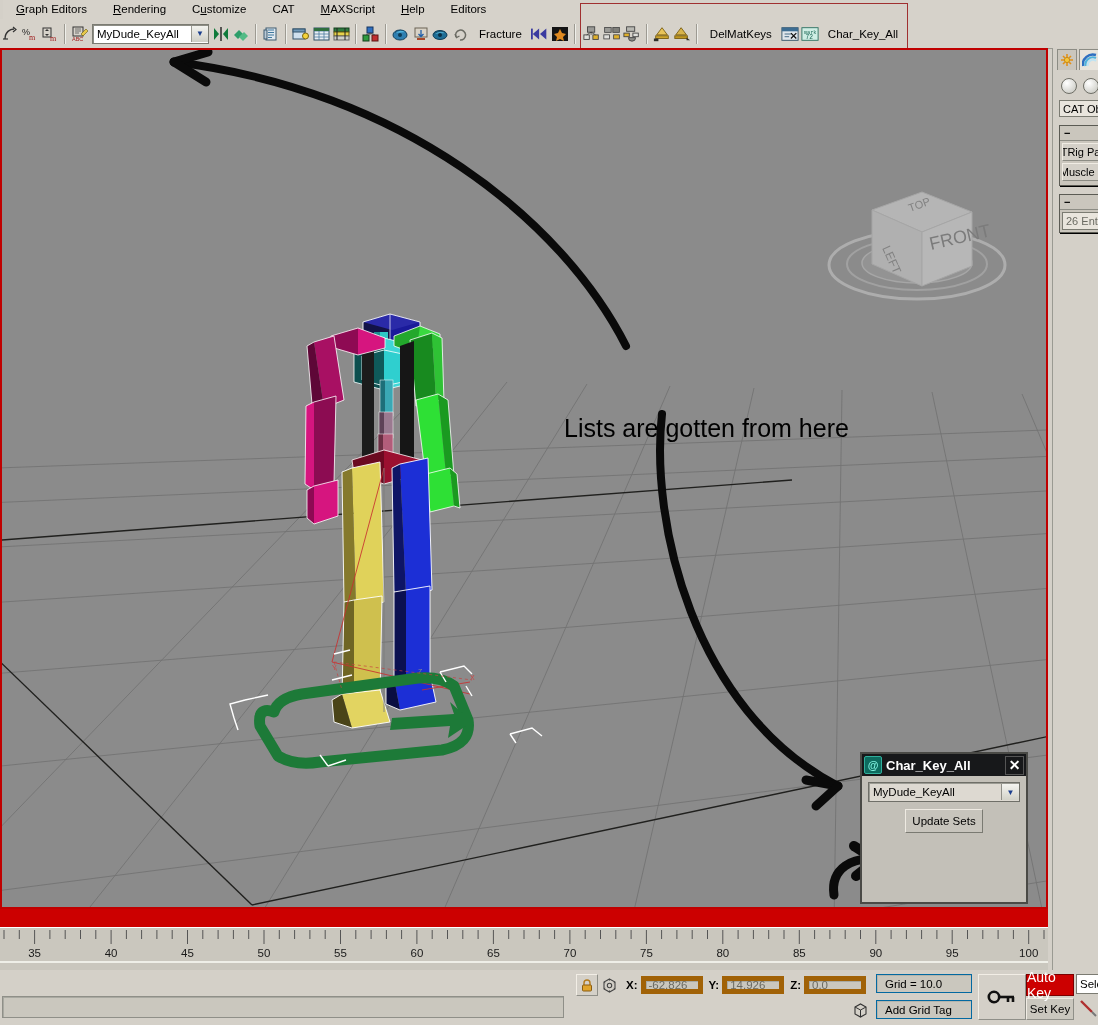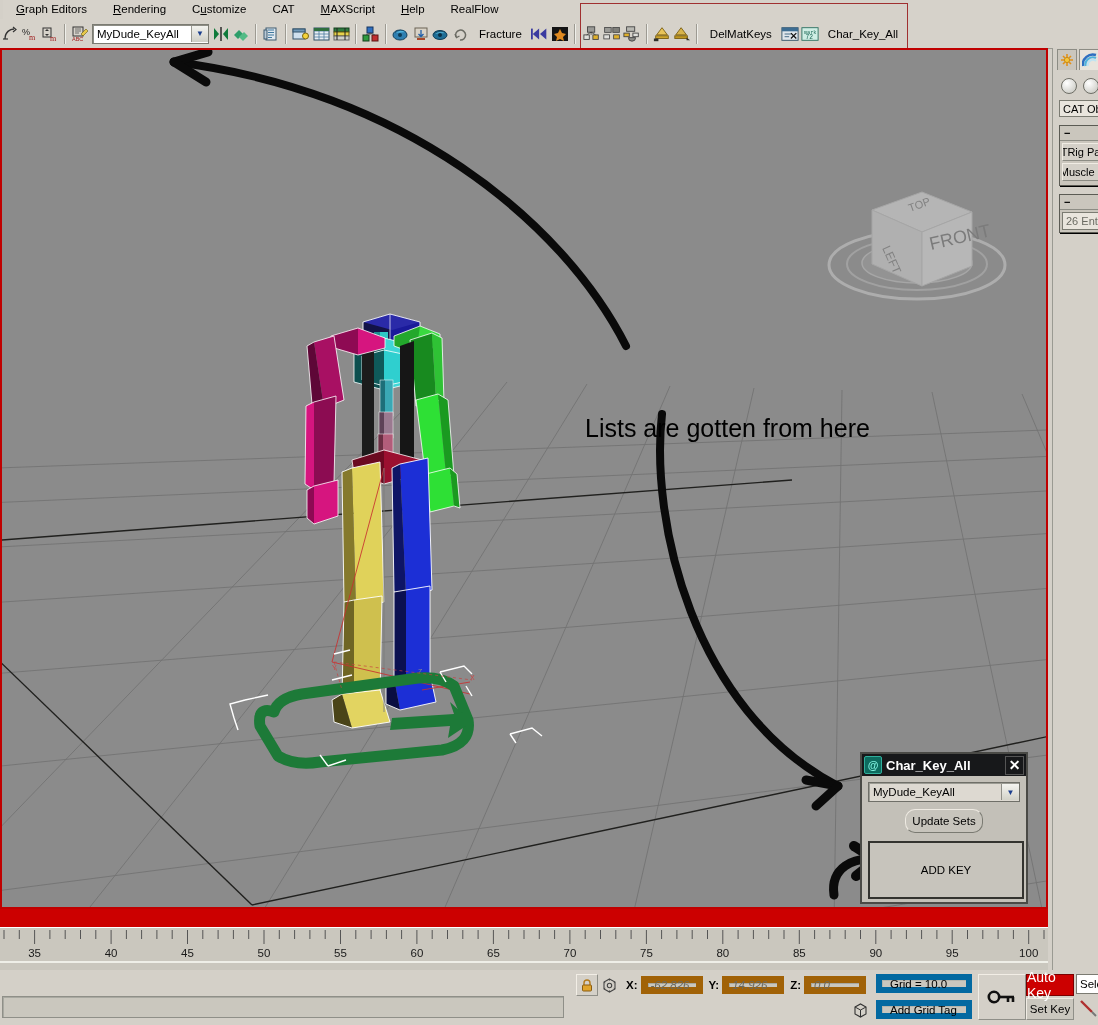--- a/index.html
+++ b/index.html
@@ -99,71 +99,71 @@
   }
   .dlg-combo .v{flex:1;padding-left:4px;font-size:11.5px;overflow:hidden;white-space:nowrap;}
   .dlg-combo .a{width:17px;height:16px;background:linear-gradient(#f4f4f0,#d2d2c8);
                 border-left:1px solid #8f8f88;display:flex;align-items:center;justify-content:center;
                 font-size:8px;color:#1b3e8c;}
   .dlg-btn{
     margin:7px auto 0;background:#c7c4bc;border:1px solid #7a7a72;
     border-top-color:#eeeae2;border-left-color:#eeeae2;
     display:flex;align-items:center;justify-content:center;font-size:11.5px;
   }
-  .dlg-btn.sets{width:76px;height:22px;border-radius:10px;}
+  .dlg-btn.sets{width:76px;height:22px;}
   .dlg-btn.addkey{width:152px;height:54px;margin-top:8px;border:2px solid #33332f;font-size:11.5px;}
 
   
   .redbar{position:absolute;left:0;top:909px;width:1048px;height:18px;background:#cc0000;}
   .timeline{position:absolute;left:0;top:927px;width:1048px;height:43px;background:#cac7be;
             border-top:1px solid #fff;}
   .tl-svg{position:absolute;left:0;top:0;}
 
   
   .statusbar{position:absolute;left:0;top:970px;width:1098px;height:55px;background:#d4d0c8;}
   .sb-prompt{position:absolute;left:2px;top:26px;width:560px;height:20px;background:#cac7be;
              border:1px solid #8f8f88;box-shadow:inset 1px 1px 0 #a9a9a1;}
   .sb-grp{position:absolute;display:flex;align-items:center;}
   .lockbtn{width:20px;height:20px;background:#d4d0c8;border:1px solid #8f8f88;
            border-top-color:#f2eee6;border-left-color:#f2eee6;display:flex;align-items:center;justify-content:center;}
   .coordlbl{font-size:11.5px;font-weight:bold;margin:0 3px 0 6px;}
-  .coordbox{width:62px;height:18px;background:#cac7be;border:7px solid #a16207;
+  .coordbox{width:62px;height:18px;background:#cac7be;border:5px solid #a16207;
             box-shadow:inset 1px 1px 0 #a9a9a1;font-size:11.5px;color:#6a6a62;
-            display:flex;align-items:center;padding-left:3px;box-sizing:border-box;font-style:italic;}
-  .flatbtn{background:#cac7be;border:6px solid #0369a1;box-shadow:inset 1px 1px 0 #b5b5ad;
+            display:flex;align-items:center;padding-left:3px;box-sizing:border-box;}
+  .flatbtn{background:#cac7be;border:1px solid #0369a1;box-shadow:inset 1px 1px 0 #b5b5ad;
            font-size:11.5px;display:flex;align-items:center;padding-left:8px;box-sizing:border-box;}
   .keybtn{width:46px;height:44px;background:#d4d0c8;border:1px solid #8f8f88;
           border-top-color:#f2eee6;border-left-color:#f2eee6;display:flex;align-items:center;justify-content:center;}
   .autokey{width:46px;height:20px;background:#cc0000;color:#fff;font-size:14px;
            display:flex;align-items:center;justify-content:center;border:1px solid #7a0000;}
   .setkey{width:46px;height:20px;background:#cac7be;border:1px solid #8f8f88;
           border-top-color:#f0ece4;border-left-color:#f0ece4;font-size:11.5px;
           display:flex;align-items:center;justify-content:center;margin-top:2px;}
   .selbox{width:44px;height:20px;background:#fff;border:1px solid #7b7b72;font-size:11.5px;
           display:flex;align-items:center;padding-left:3px;box-sizing:border-box;overflow:hidden;white-space:nowrap;}
   .annot-text{
     position:absolute;font-family:"Liberation Sans",sans-serif;color:#000;
     white-space:nowrap;
   }
-  #ann1{left:562px;top:364px;font-size:25px;margin-left:21px;}
+  #ann1{left:562px;top:364px;font-size:25px;}
   #ann2{left:777px;top:910px;font-size:22px;}
 </style>
 </head>
 <body>
 
 <div id="app">
 
   <div class="menubar">
     <div class="menuitem"><span class="u">G</span>raph Editors</div>
     <div class="menuitem"><span class="u">R</span>endering</div>
     <div class="menuitem">C<span class="u">u</span>stomize</div>
     <div class="menuitem">CAT</div>
     <div class="menuitem"><span class="u">M</span>AXScript</div>
     <div class="menuitem"><span class="u">H</span>elp</div>
-    <div class="menuitem">RealFlow</div>
+    <div class="menuitem">Editors</div>
   </div>
 
   <div class="toolbar">
 
     <div class="tbicon">
       <svg width="16" height="16" viewBox="0 0 16 16">
           <path d="M3 13 C3 6 8 3 12 3" fill="none" stroke="#333" stroke-width="1.4"></path>
           <path d="M11 1 L14 3.5 L11 6" fill="none" stroke="#333" stroke-width="1.2"></path>
           <path d="M1 13 h5" stroke="#333" stroke-width="1.2"></path>
         </svg>
@@ -616,21 +616,20 @@
       <div class="dlg-ico">@</div>
       <div class="t">Char_Key_All</div>
       <div class="dlg-close">✕</div>
     </div>
     <div class="dlg-body">
       <div class="dlg-combo">
         <div class="v">MyDude_KeyAll</div>
         <div class="a">▼</div>
       </div>
       <div class="dlg-btn sets">Update Sets</div>
-      <div class="dlg-btn addkey">ADD KEY</div>
     </div>
   </div>
 
   <div class="redbar"></div>
 
   <div class="timeline">
     <svg class="tl-svg" width="1048" height="43" viewBox="0 0 1048 43">
       <rect x="0" y="0" width="1048" height="43" fill="#cac7be"></rect>
       <g id="ticks" stroke="#555" stroke-width="1">
           <line x1="4.0" x2="4.0" y1="2" y2="11"></line>

